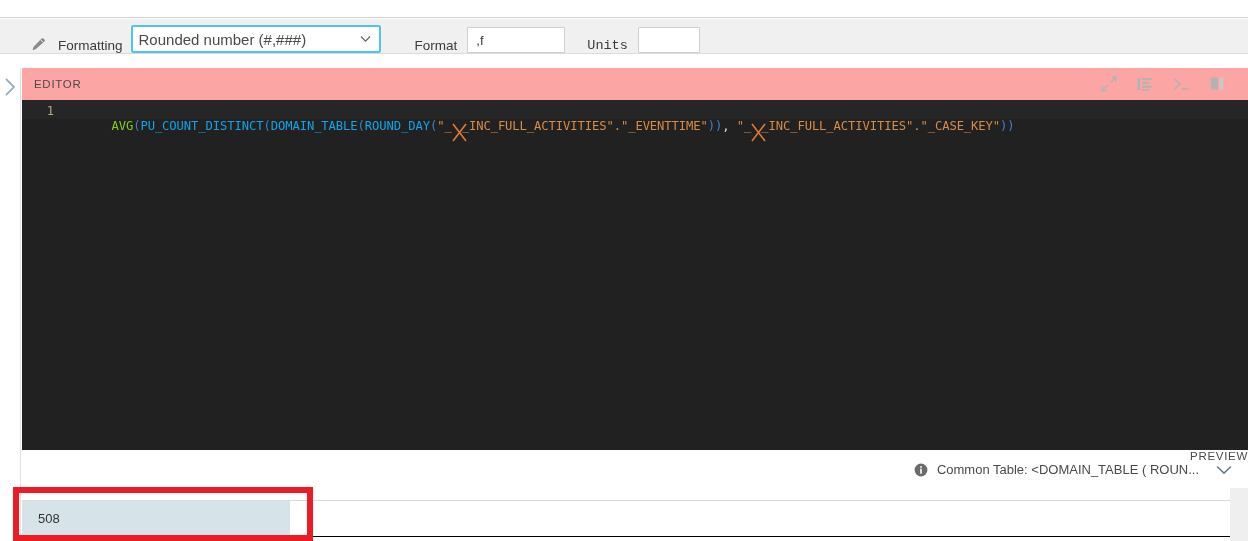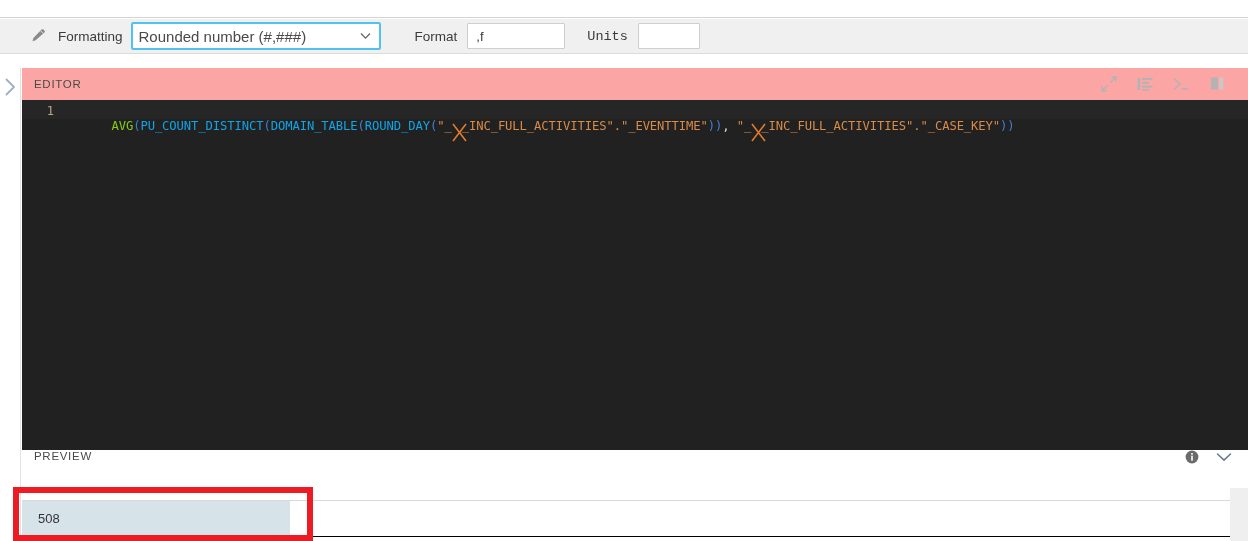--- a/index.html
+++ b/index.html
@@ -29,21 +29,21 @@
   
   .toolbar {
     position: absolute;
     top: 19px; left: 0;
     width: 1248px;
     height: 35px;
     background: #f0f0f0;
     border-bottom: 1px solid #dcdcdc;
     box-sizing: border-box;
     display: flex;
-    align-items: center;
+    align-items: flex-end;
     padding-left: 30px;
   }
   .pencil-icon {
     width: 16px; height: 16px;
     margin-right: 12px;
     flex: none;
     display: block;
   }
   .tb-label {
     font-size: 13.5px;
@@ -188,22 +188,23 @@
 
   
   .preview-head {
     position: absolute;
     top: 450px; left: 22px;
     width: 1226px;
     height: 38px;
     background: #ffffff;
     box-sizing: border-box;
     display: flex;
-    align-items: flex-start;
+    align-items: flex-end;
     border-bottom: 1px solid #e3e3e3;
+    flex-direction: column;
   }
   .preview-title {
     margin-left: 12px;
     font-size: 11.5px;
     letter-spacing: 0.7px;
     color: #4a4a4a;
   }
   .common-table {
     margin-left: auto;
     display: flex;
@@ -356,20 +357,21 @@
 
 <div class="preview-head">
   <span class="preview-title">PREVIEW</span>
 
   <div class="common-table">
     <svg class="info-ic" viewBox="0 0 14 14">
       <circle cx="7" cy="7" r="6.4" fill="#6b6b6b"></circle>
       <rect x="6.2" y="5.7" width="1.6" height="5" fill="#ffffff"></rect>
       <rect x="6.2" y="3.1" width="1.6" height="1.7" fill="#ffffff"></rect>
     </svg>
+    <span>Common Table: &lt;DOMAIN_TABLE ( ROUN...</span>
     <svg class="ct-chev" viewBox="0 0 16 10">
       <path d="M1.5 2L8 8.2 14.5 2" stroke="#6c7c90" stroke-width="1.6" fill="none" stroke-linecap="round"></path>
     </svg>
   </div>
 </div>
 
 <div class="preview-table">
   <div class="pt-headrow">
     <span></span>
   </div>

